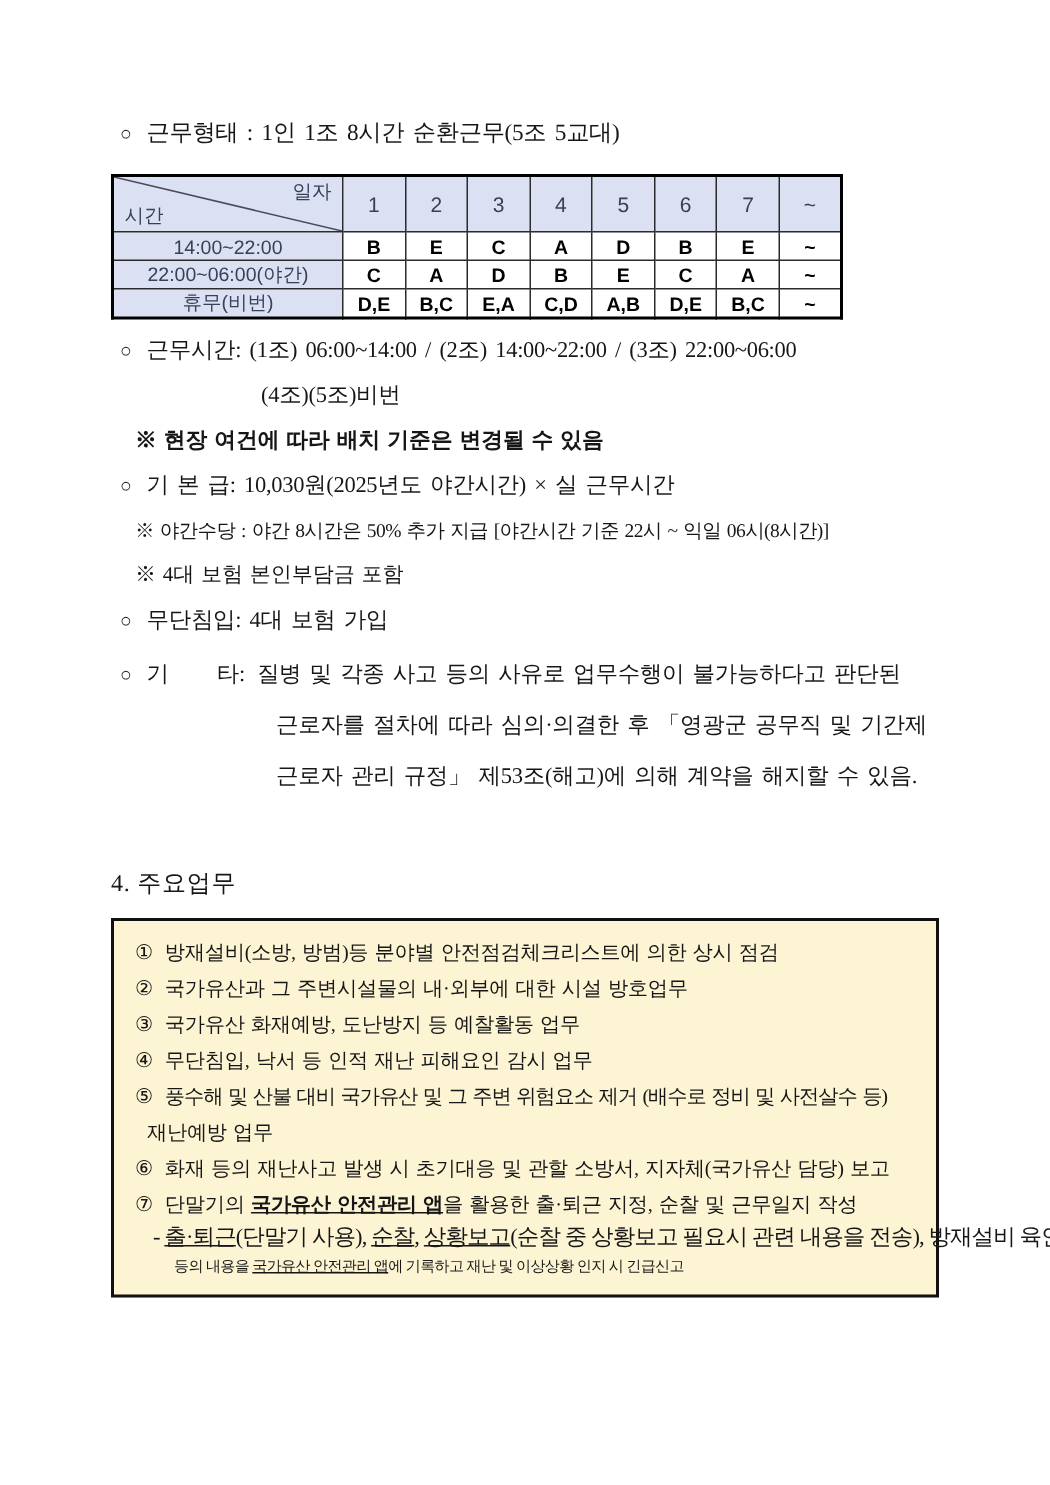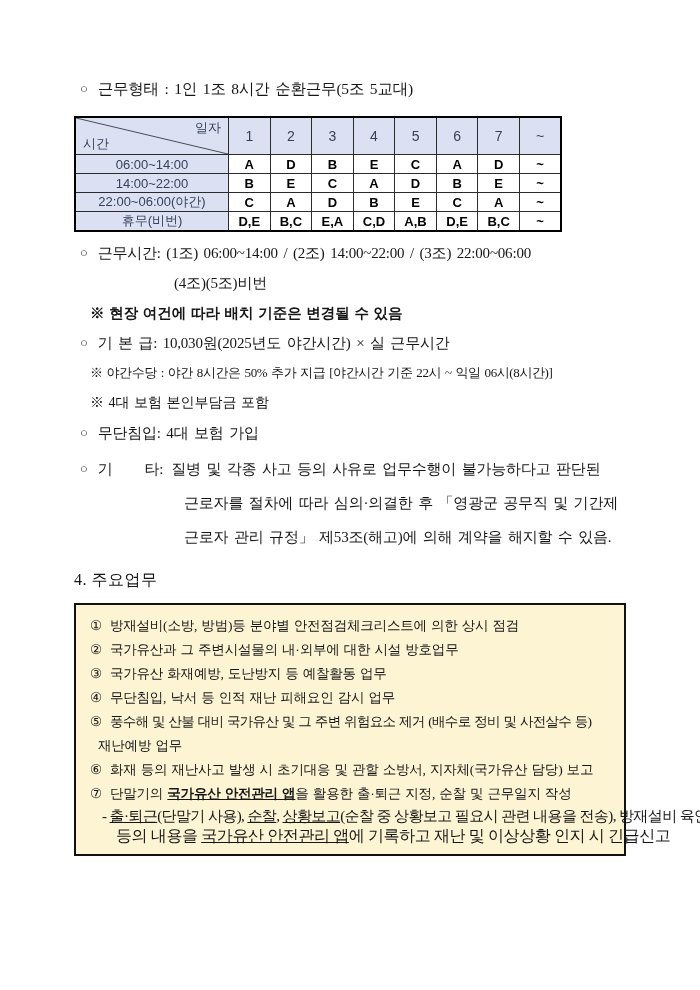--- a/index.html
+++ b/index.html
@@ -33,33 +33,33 @@
   .legal .l1{margin-left:22px;}
   .legal .l2{margin-left:50px;text-decoration:underline;}
   
   .wrapline{margin-left:100px;font-size:15px;line-height:30px;letter-spacing:-0.2px;}
   .subnote{margin-left:16px;font-size:14px;line-height:30px;word-spacing:1px;}
   .subnote.bold{font-weight:bold;font-size:14.5px;}
   .subnote.tightline{font-size:13px;letter-spacing:-0.4px;white-space:nowrap;line-height:30px;}
   .etc-k1{margin-right:32px;}
   .etc-cont{margin-left:110px;font-size:15px;line-height:34px;word-spacing:2px;letter-spacing:-0.2px;}
   
-  .duty-heading{font-size:16px;margin-top:16px;letter-spacing:0.5px;}
+  .duty-heading{font-size:16px;margin-top:44px;letter-spacing:0.5px;}
   .duty-box{margin-top:12px;border:2px solid #111;background:var(--duty-box-bg);
             padding:9px 10px 8px 10px;width:552px;box-sizing:border-box;
             font-size:13.5px;line-height:24px;letter-spacing:-0.2px;}
   .duty{display:flex;align-items:flex-start;}
   .marker{margin:0 8px 0 4px;flex:none;}
   .dtext{word-spacing:1px;}
   .dtext.tight{letter-spacing:-0.7px;white-space:nowrap;}
   .duty-cont{margin-left:12px;word-spacing:1px;}
   .app{font-weight:bold;text-decoration:underline;}
   .duty-sub{margin-left:16px;font-size:15px;line-height:20px;letter-spacing:-0.6px;white-space:nowrap;}
   .duty-sub .u{text-decoration:underline;}
-  .duty-sub2{margin-left:30px;font-size:16px;line-height:20px;letter-spacing:-0.4px;white-space:nowrap;}
+  .duty-sub2{margin-left:30px;font-size:10px;line-height:20px;letter-spacing:-0.4px;white-space:nowrap;}
   .duty-sub2 .u{text-decoration:underline;}
   .mt4{margin-top:4px;}
 </style>
 </head>
 <body>
 
 <div class="page">
 
   <div class="bline title-line">
     <span class="bullet">○</span>
@@ -77,31 +77,20 @@
         <span class="cb">시간</span>
       </td>
       <td class="dayhead">1</td>
       <td class="dayhead">2</td>
       <td class="dayhead">3</td>
       <td class="dayhead">4</td>
       <td class="dayhead">5</td>
       <td class="dayhead">6</td>
       <td class="dayhead">7</td>
       <td class="dayhead">~</td>
-    </tr>
-    <tr>
-      <td class="rowlabel">06:00~14:00</td>
-      <td class="cell">A</td>
-      <td class="cell">D</td>
-      <td class="cell">B</td>
-      <td class="cell">E</td>
-      <td class="cell">C</td>
-      <td class="cell">A</td>
-      <td class="cell">D</td>
-      <td class="cell">~</td>
     </tr>
     <tr>
       <td class="rowlabel">14:00~22:00</td>
       <td class="cell">B</td>
       <td class="cell">E</td>
       <td class="cell">C</td>
       <td class="cell">A</td>
       <td class="cell">D</td>
       <td class="cell">B</td>
       <td class="cell">E</td>

